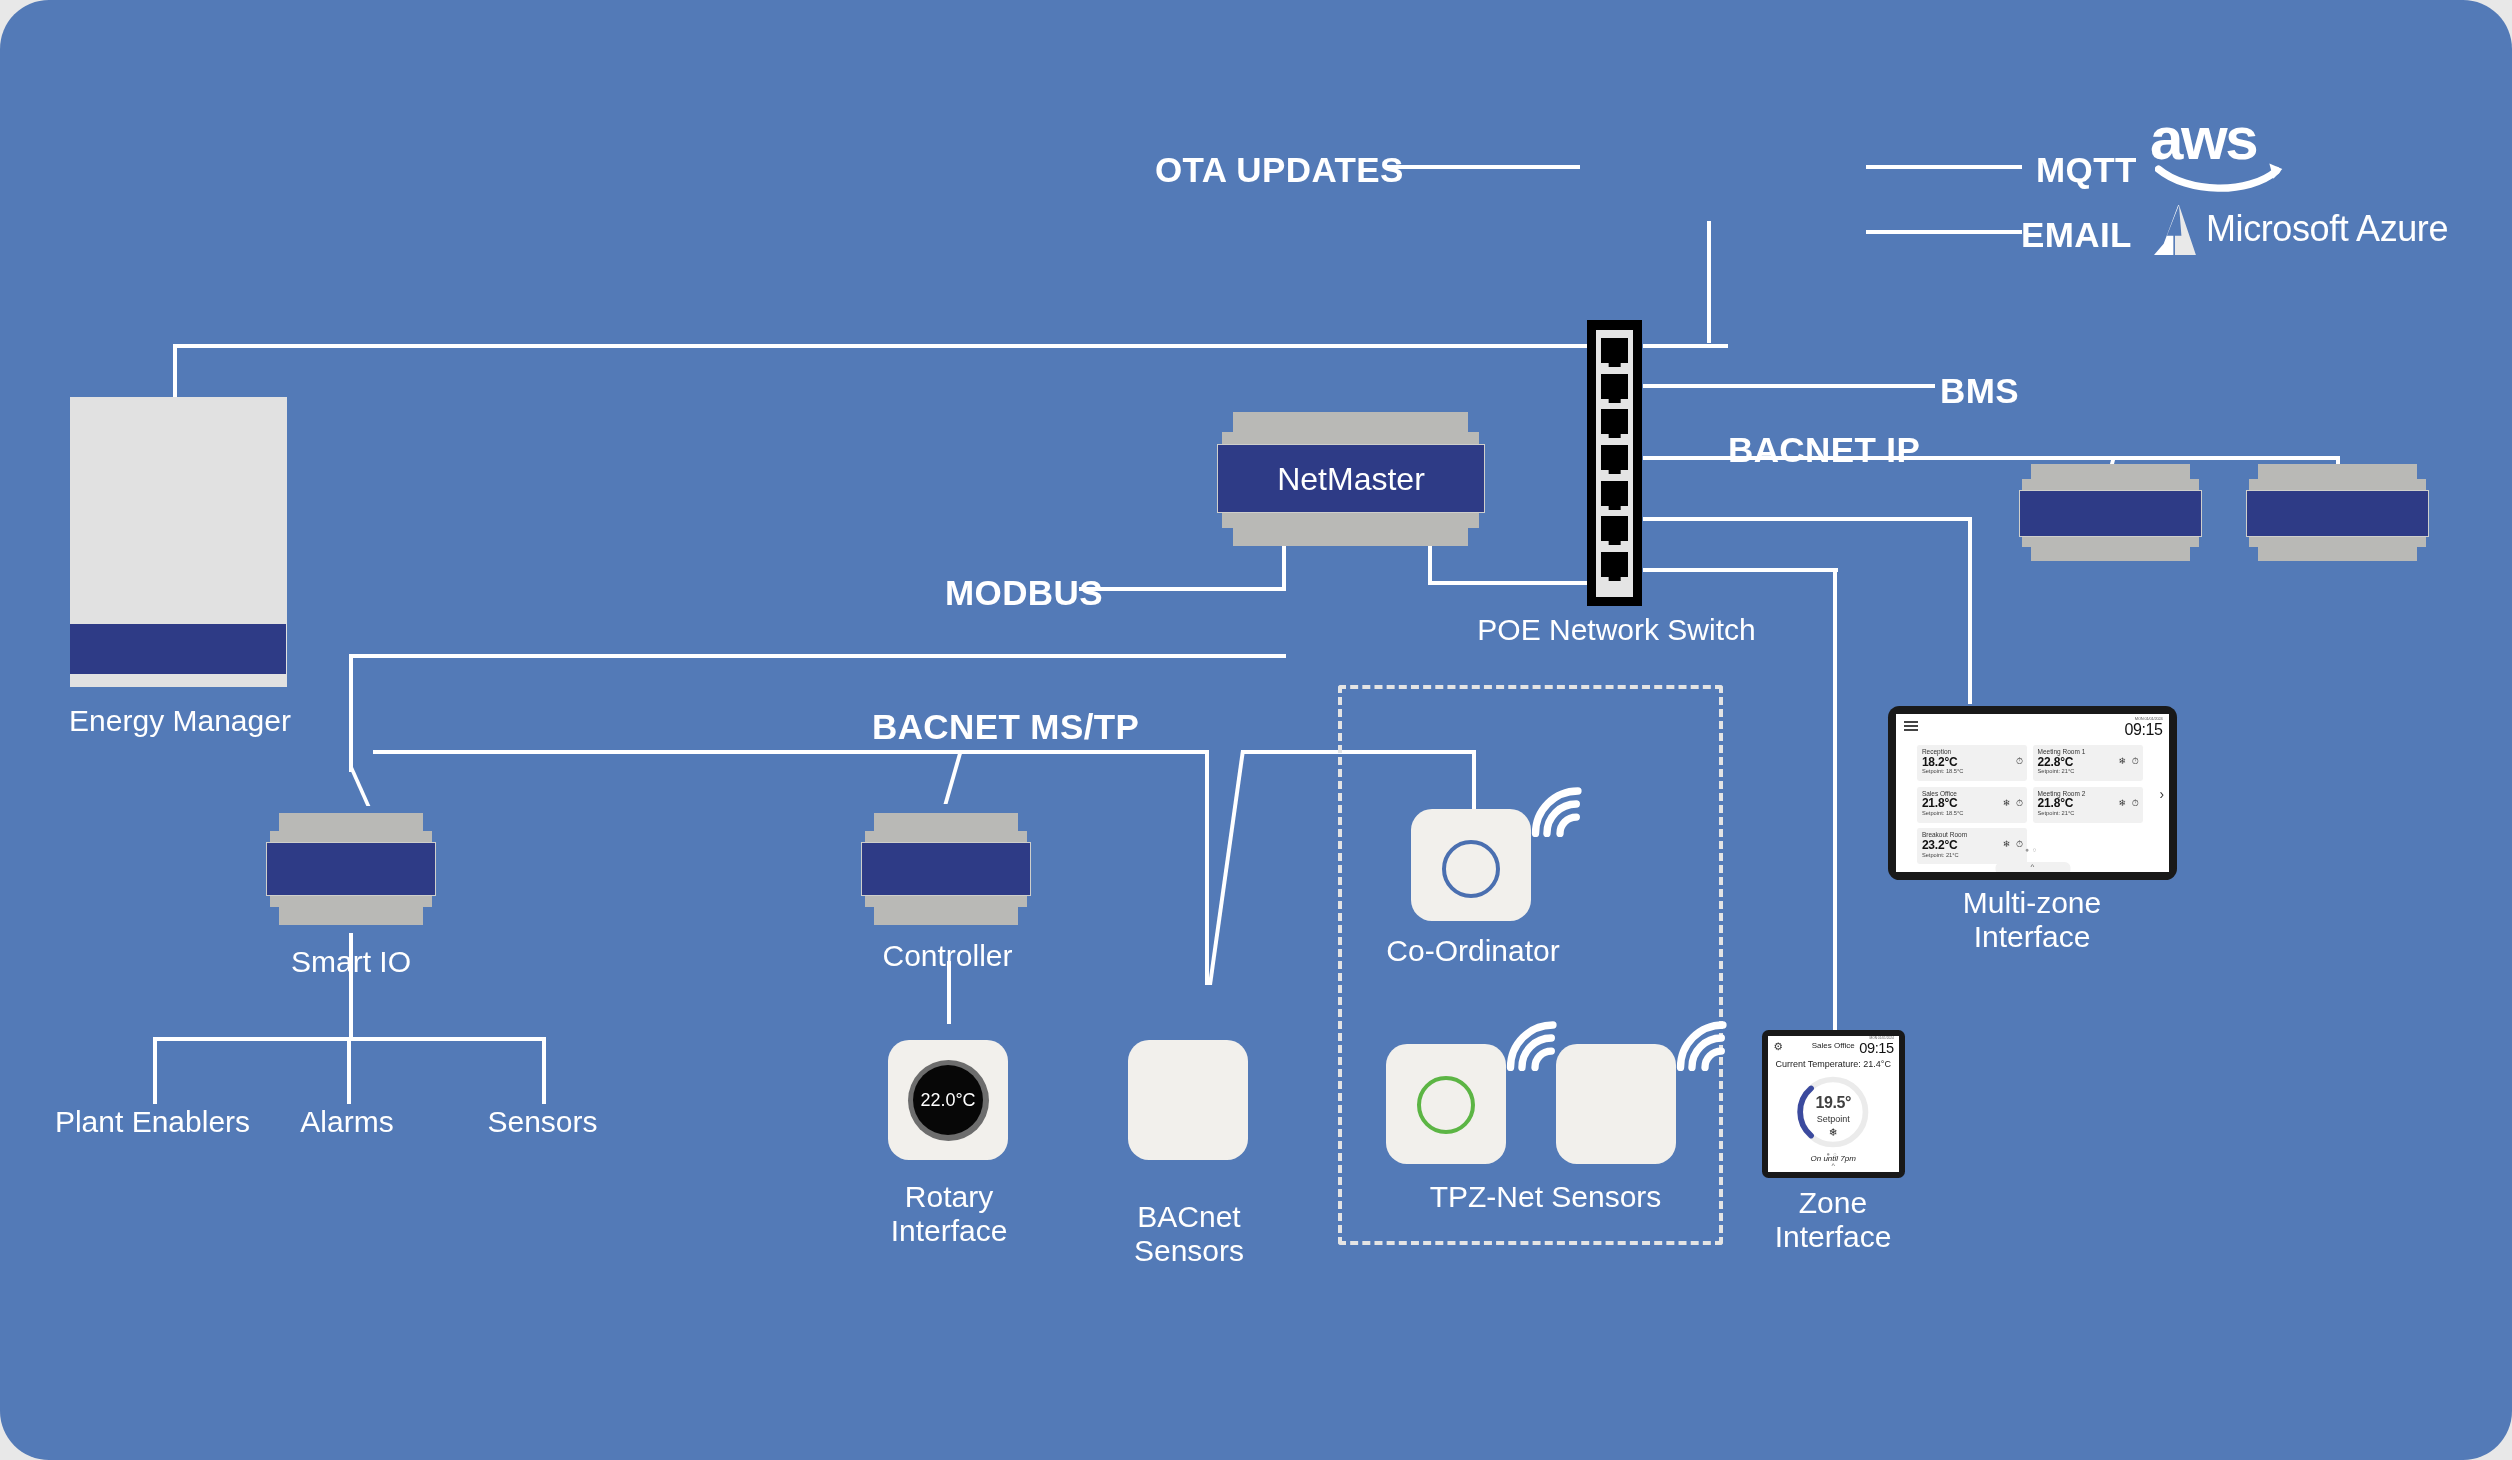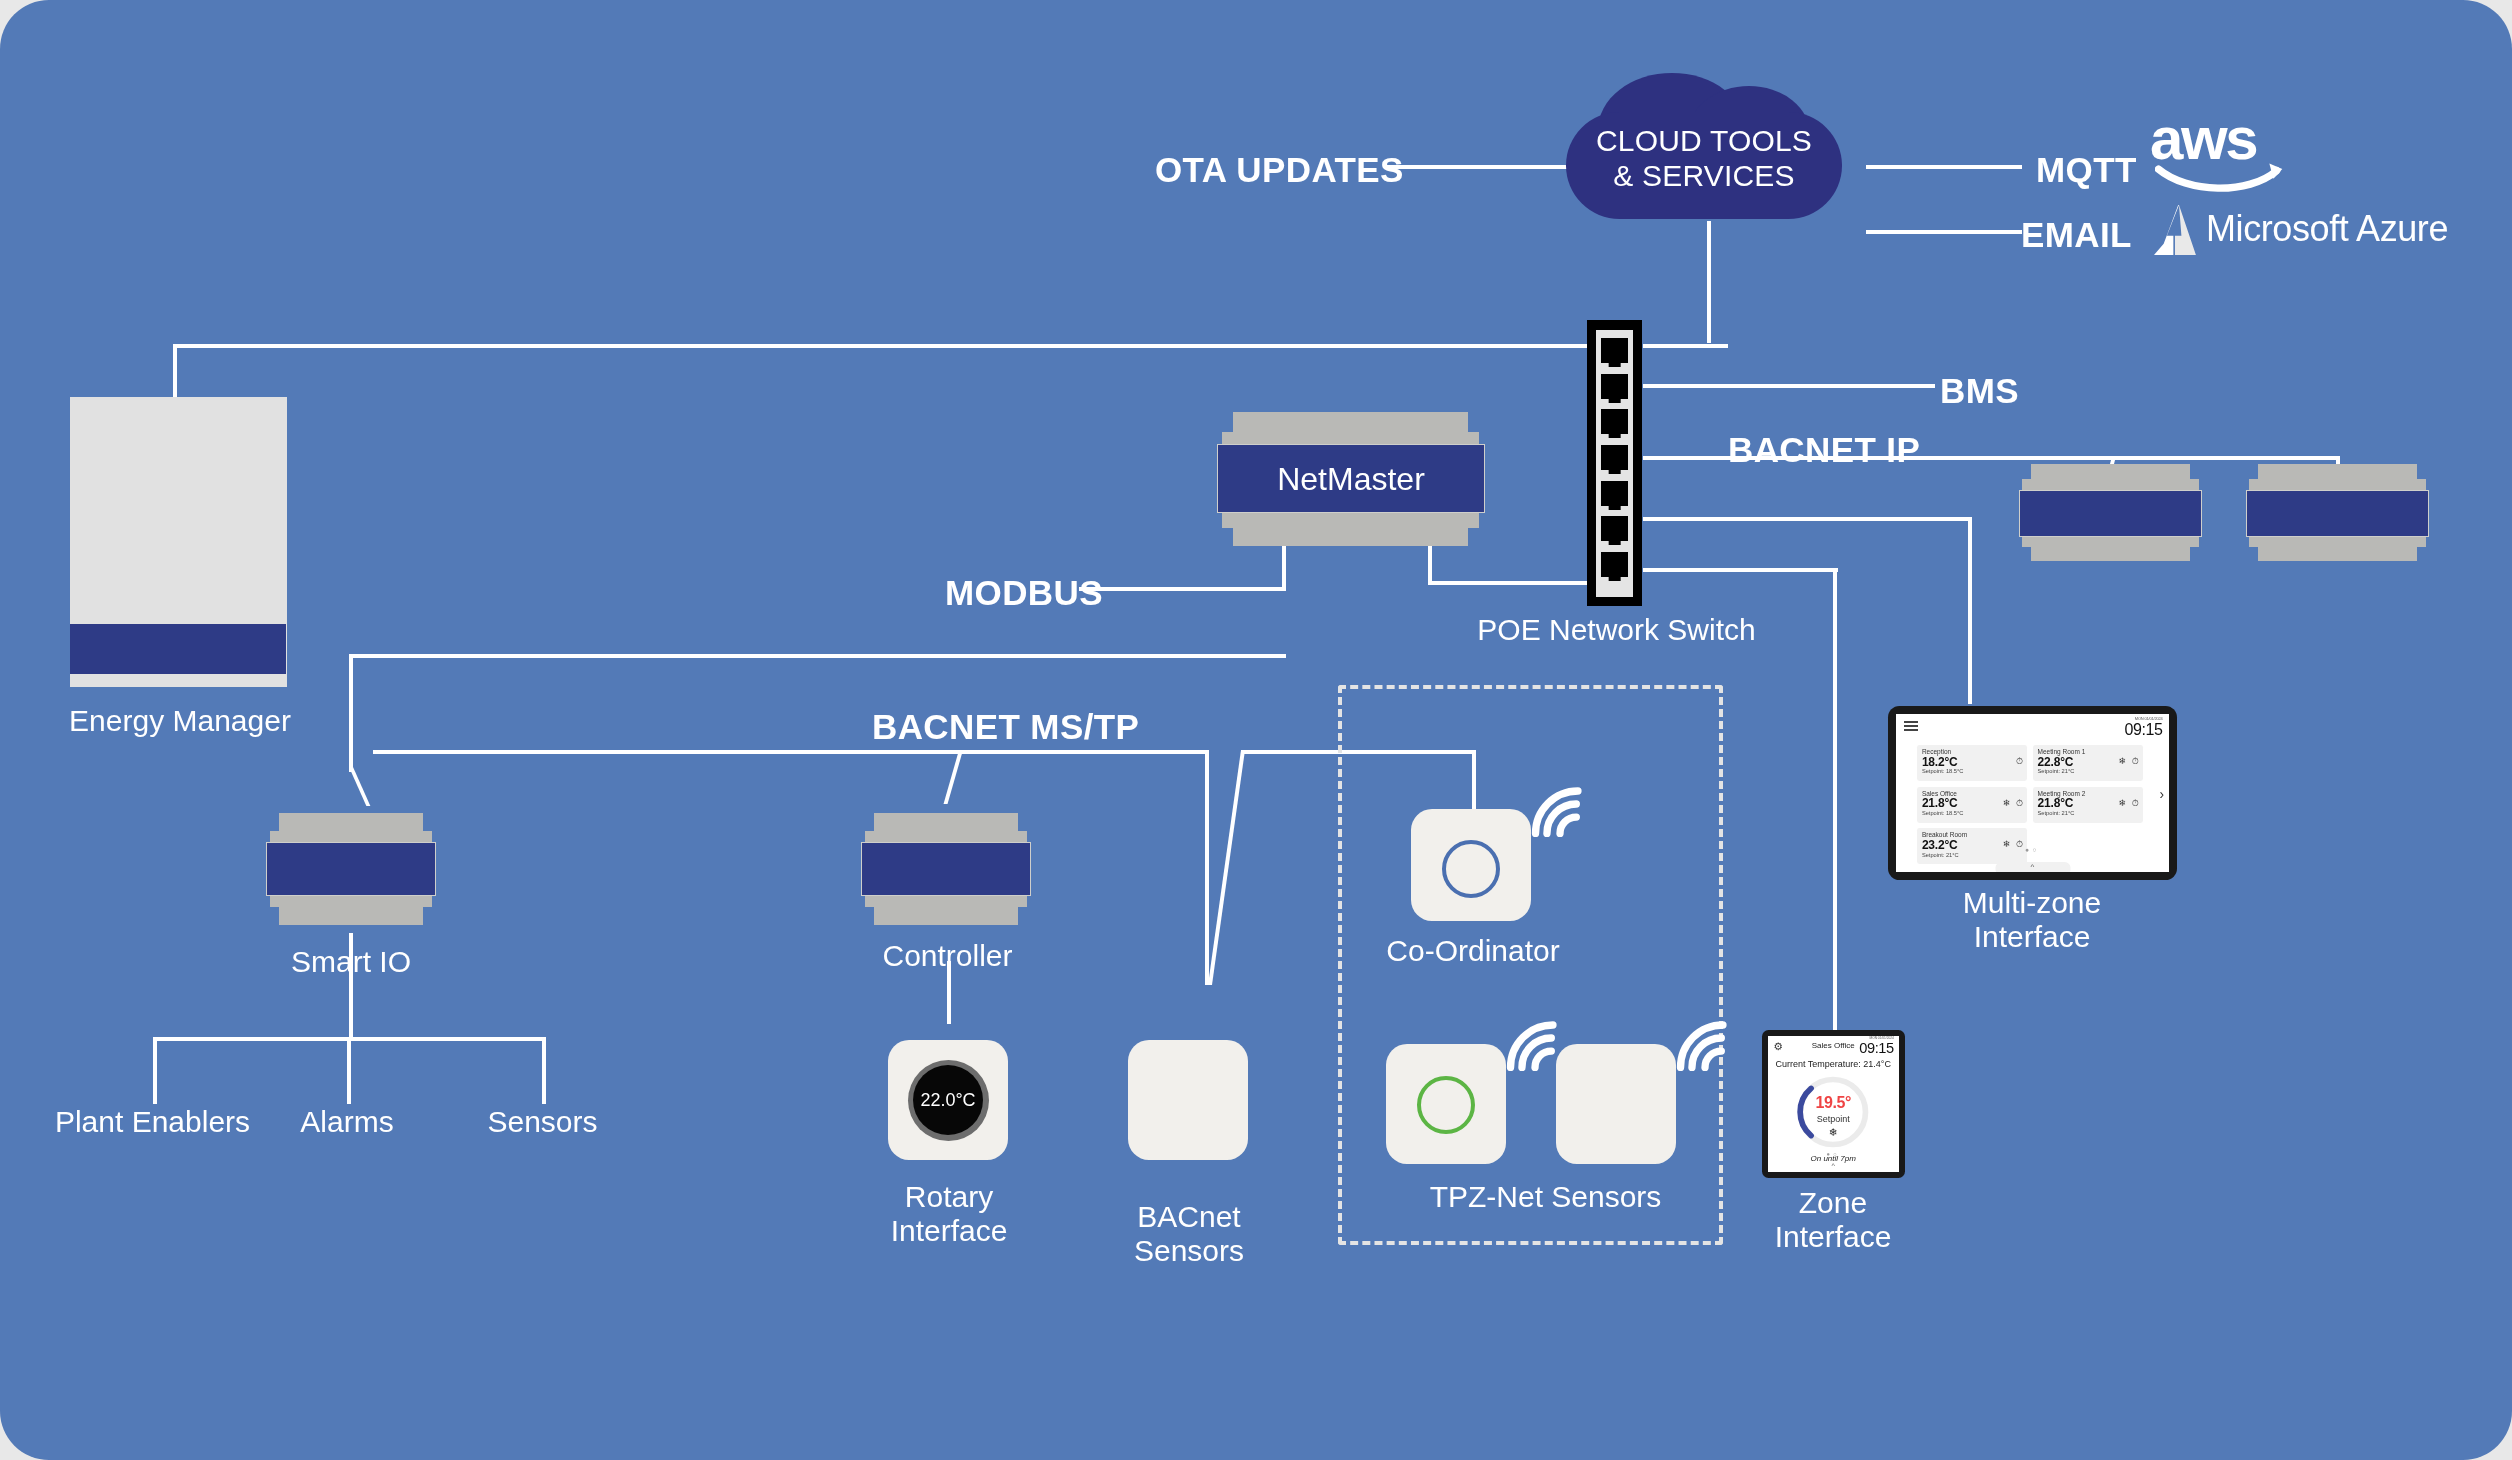--- a/index.html
+++ b/index.html
@@ -70,21 +70,21 @@
            background:#f1f1f1;border-radius:5.7px;text-align:center;font-size:8px;color:#555;}
   
   .zi-bezel{position:absolute;background:#191919;border-radius:6.5px;}
   .zi-screen{position:absolute;background:#fff;overflow:hidden;}
   .zi-gear{position:absolute;left:5.7px;top:4.9px;font-size:10.5px;color:#333;line-height:1;}
   .zi-title{position:absolute;left:0;right:0;top:5.7px;text-align:center;font-size:8px;color:#222;}
   .zi-date{position:absolute;right:4.9px;top:0.8px;font-size:3.2px;color:#555;}
   .zi-time{position:absolute;right:4.9px;top:4px;font-size:14.6px;color:#111;letter-spacing:-0.4px;}
   .zi-cur{position:absolute;left:0;right:0;top:23px;text-align:center;font-size:9px;color:#222;}
   .zi-arcwrap{position:absolute;left:50%;top:37px;transform:translateX(-50%);width:78px;height:78px;}
-  .zi-sp{position:absolute;left:0;right:0;top:21px;text-align:center;font-size:16px;color:#ef4444;font-weight:700;letter-spacing:-0.4px;}
+  .zi-sp{position:absolute;left:0;right:0;top:21px;text-align:center;font-size:16px;color:#404040;font-weight:700;letter-spacing:-0.4px;}
   .zi-splbl{position:absolute;left:0;right:0;top:41px;text-align:center;font-size:9px;color:#333;}
   .zi-snow{position:absolute;left:0;right:0;top:53px;text-align:center;font-size:10.5px;color:#222;}
   .zi-until{position:absolute;left:0;right:0;top:118px;text-align:center;font-size:8px;color:#222;font-style:italic;}
   .zi-dots{position:absolute;left:0;right:0;bottom:14.6px;text-align:center;font-size:5.7px;color:#9a9a9a;letter-spacing:3.2px;}
   .zi-pill{position:absolute;left:50%;transform:translateX(-50%);bottom:1.6px;font-size:7.3px;color:#666;}
   
   .aws{position:absolute;}
   .azure{position:absolute;}
   .azure-txt{position:absolute;color:#fff;font-size:36px;letter-spacing:-0.4px;}
 </style>
@@ -144,29 +144,20 @@
   <div class="wire wv" style="left:947px;top:961px;height:63px;"></div>
 
   <div class="wire wv" style="left:349px;top:933px;height:105px;"></div>
   <div class="wire wh" style="left:153px;top:1037px;width:393px;"></div>
   <div class="wire wv" style="left:153px;top:1037px;height:67px;"></div>
   <div class="wire wv" style="left:347px;top:1037px;height:67px;"></div>
   <div class="wire wv" style="left:542px;top:1037px;height:67px;"></div>
 
   <div class="dashbox" style="left:1338px;top:685px;width:377px;height:552px;"></div>
 
-  <div class="abs" style="left:1566px;top:73px;width:276px;height:150px;">
-    <div class="cloud cloud-b1" style="left:32px;top:0px;width:148px;height:114px;"></div>
-    <div class="cloud cloud-b1" style="left:122px;top:13px;width:122px;height:97px;"></div>
-    <div class="cloud cloud-body" style="left:0px;top:39px;width:276px;height:107px;"></div>
-    <div class="cloud-txt" style="left:0;top:50px;width:276px;">
-      <div>CLOUD TOOLS</div>
-      <div>&amp; SERVICES</div>
-    </div>
-  </div>
 
   <div class="lbl proto" style="left:1155px;top:150px;">OTA UPDATES</div>
   <div class="lbl proto" style="left:2036px;top:150px;">MQTT</div>
   <div class="lbl proto" style="left:2021px;top:215px;">EMAIL</div>
   <div class="lbl proto" style="left:1940px;top:371px;">BMS</div>
   <div class="lbl proto" style="left:1728px;top:430px;">BACNET IP</div>
   <div class="lbl proto" style="left:945px;top:573px;">MODBUS</div>
   <div class="lbl proto" style="left:872px;top:707px;">BACNET MS/TP</div>
 
   <div class="aws" style="left:2150px;top:112px;width:134px;height:85px;">

